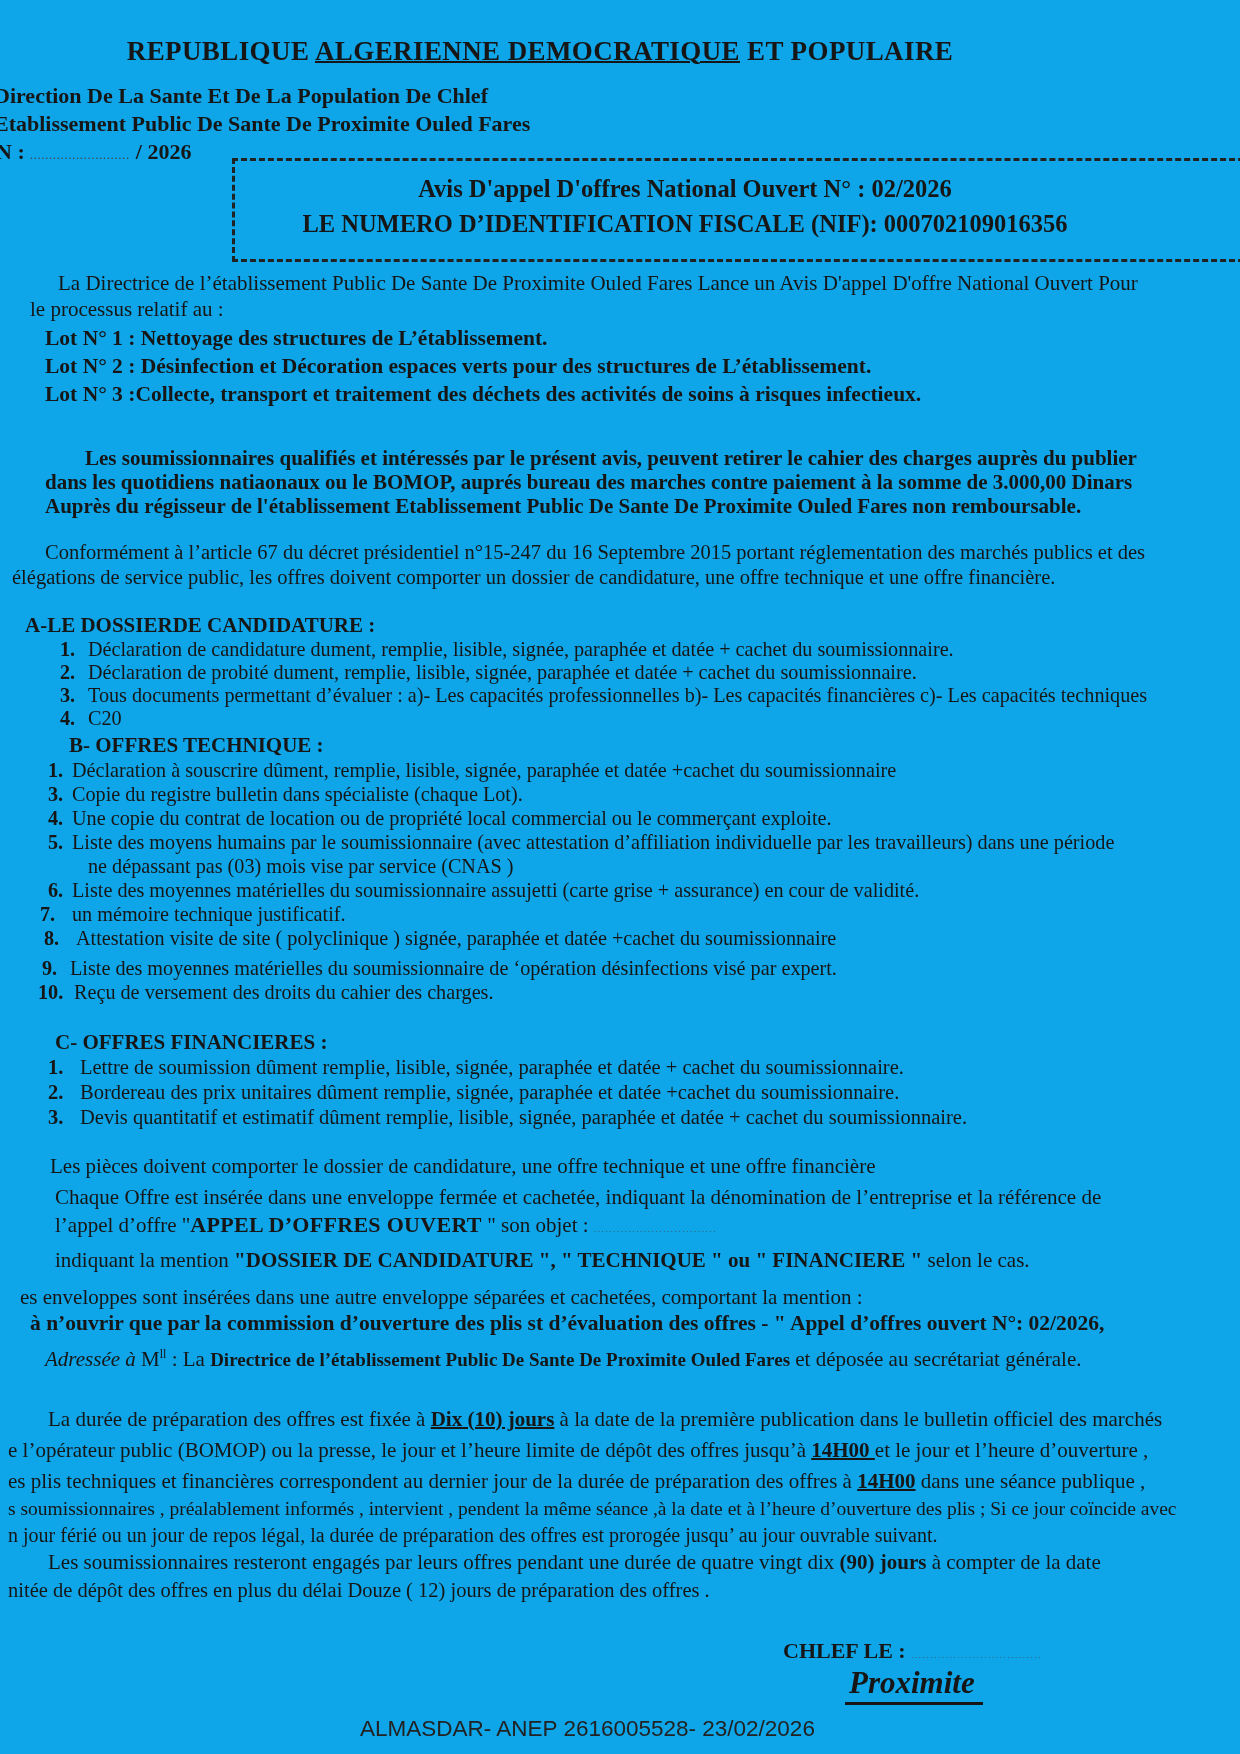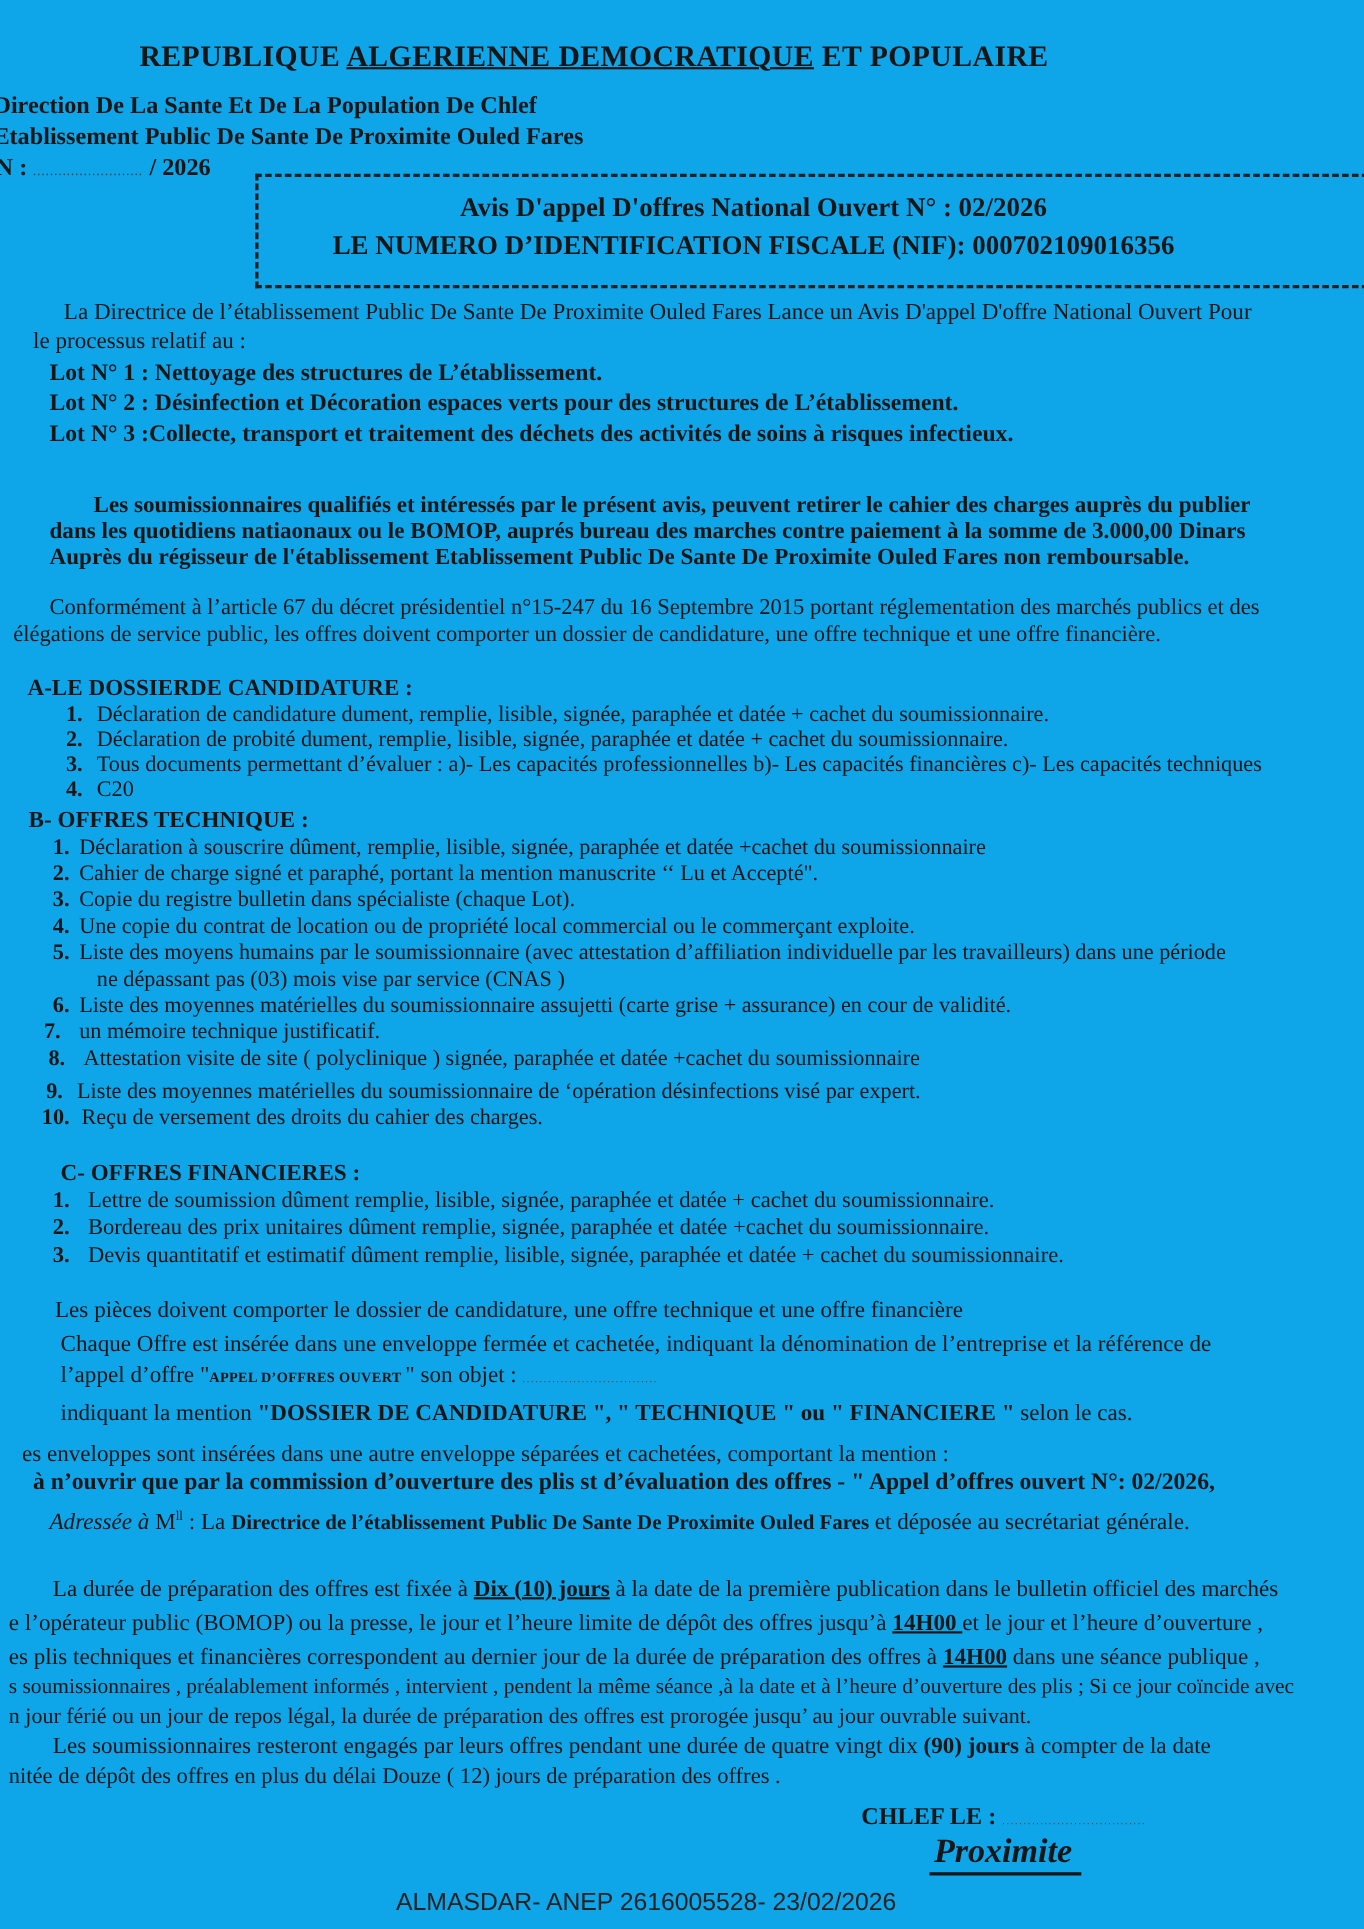--- a/index.html
+++ b/index.html
@@ -9,21 +9,21 @@
     background:#0ea5e9;
     overflow:hidden;
     font-family:"Liberation Serif",serif;
     color:#161616;
   }
   .line{white-space:nowrap;overflow:hidden;line-height:26px;font-size:21px;}
   .bold{font-weight:bold;}
   .b{font-weight:bold;}
   .i{font-style:italic;}
   .u{text-decoration:underline;text-decoration-thickness:2px;}
-  .sc{font-size:13px;letter-spacing:.3px;}
+  .sc{font-size:22px;letter-spacing:.3px;}
   .sm{font-size:19px;}
   .sup{vertical-align:super;font-size:12px;}
   .dots{font-size:9px;letter-spacing:1.6px;color:#454545;}
   .title{
     margin-top:36px;width:1080px;text-align:center;
     font-weight:bold;font-size:27px;line-height:30px;letter-spacing:.4px;
     white-space:nowrap;overflow:hidden;
   }
   .org{font-weight:bold;font-size:22px;line-height:28px;margin-left:-6px;white-space:nowrap;overflow:hidden;}
   .notice-box{
@@ -76,23 +76,22 @@
 
   <div class="line" style="margin-top:22px;padding-left:45px;line-height:25px;font-size:20.5px">Conformément à l’article 67 du décret présidentiel n°15-247 du 16 Septembre 2015 portant réglementation des marchés publics et des</div>
   <div class="line" style="padding-left:12px;line-height:25px;font-size:20.5px">élégations de service public, les offres doivent comporter un dossier de candidature, une offre technique et une offre financière.</div>
 
   <div class="line hd" style="margin-top:22px;padding-left:25px"><span class="hu">A-LE  DOSSIERDE CANDIDATURE :</span></div>
   <div class="line li" style="padding-left:60px"><span class="num" style="width:28px">1.</span><span>Déclaration de candidature dument, remplie, lisible, signée, paraphée et datée + cachet du soumissionnaire.</span></div>
   <div class="line li" style="padding-left:60px"><span class="num" style="width:28px">2.</span><span>Déclaration de probité dument, remplie, lisible, signée, paraphée et datée + cachet du soumissionnaire.</span></div>
   <div class="line li" style="padding-left:60px"><span class="num" style="width:28px">3.</span><span>Tous documents permettant d’évaluer : a)- Les capacités professionnelles  b)- Les capacités financières c)- Les capacités techniques</span></div>
   <div class="line li" style="padding-left:60px"><span class="num" style="width:28px">4.</span><span>C20</span></div>
 
-  <div class="line hd" style="margin-top:3px;padding-left:26px;line-height:25px"><span class="hu">B- OFFRES TECHNIQUE :</span></div>
+  <div class="line hd" style="margin-top:3px;padding-left:69px;line-height:25px"><span class="hu">B- OFFRES TECHNIQUE :</span></div>
   <div class="line li" style="padding-left:48px;line-height:24px"><span class="num" style="width:24px">1.</span><span>Déclaration à souscrire dûment, remplie, lisible, signée, paraphée et datée +cachet du soumissionnaire</span></div>
-  <div class="line li" style="padding-left:48px;line-height:24px"><span class="num" style="width:24px">2.</span><span>Cahier de charge signé et paraphé, portant la mention manuscrite ‘‘ Lu et Accepté".</span></div>
   <div class="line li" style="padding-left:48px;line-height:24px"><span class="num" style="width:24px">3.</span><span>Copie du registre bulletin dans spécialiste (chaque Lot).</span></div>
   <div class="line li" style="padding-left:48px;line-height:24px"><span class="num" style="width:24px">4.</span><span>Une copie du contrat de location ou de propriété local commercial ou le commerçant exploite.</span></div>
   <div class="line li" style="padding-left:48px;line-height:24px"><span class="num" style="width:24px">5.</span><span>Liste des moyens humains par le soumissionnaire (avec attestation d’affiliation individuelle par les travailleurs) dans une période</span></div>
   <div class="line li" style="padding-left:88px;line-height:24px">ne dépassant pas (03) mois vise par service (CNAS )</div>
   <div class="line li" style="padding-left:48px;line-height:24px"><span class="num" style="width:24px">6.</span><span>Liste des moyennes matérielles du soumissionnaire assujetti (carte grise + assurance) en cour de validité.</span></div>
   <div class="line li" style="padding-left:40px;line-height:24px"><span class="num" style="width:32px">7.</span><span>un mémoire technique justificatif.</span></div>
   <div class="line li" style="padding-left:44px;line-height:24px"><span class="num" style="width:32px">8.</span><span>Attestation visite de site ( polyclinique ) signée, paraphée et datée +cachet du soumissionnaire</span></div>
   <div class="line li" style="margin-top:6px;padding-left:42px;line-height:24px"><span class="num" style="width:28px">9.</span><span>Liste des moyennes matérielles du soumissionnaire de ‘opération désinfections visé par expert.</span></div>
   <div class="line li" style="padding-left:38px;line-height:24px"><span class="num" style="width:36px">10.</span><span>Reçu de versement des droits du cahier des charges.</span></div>
 

